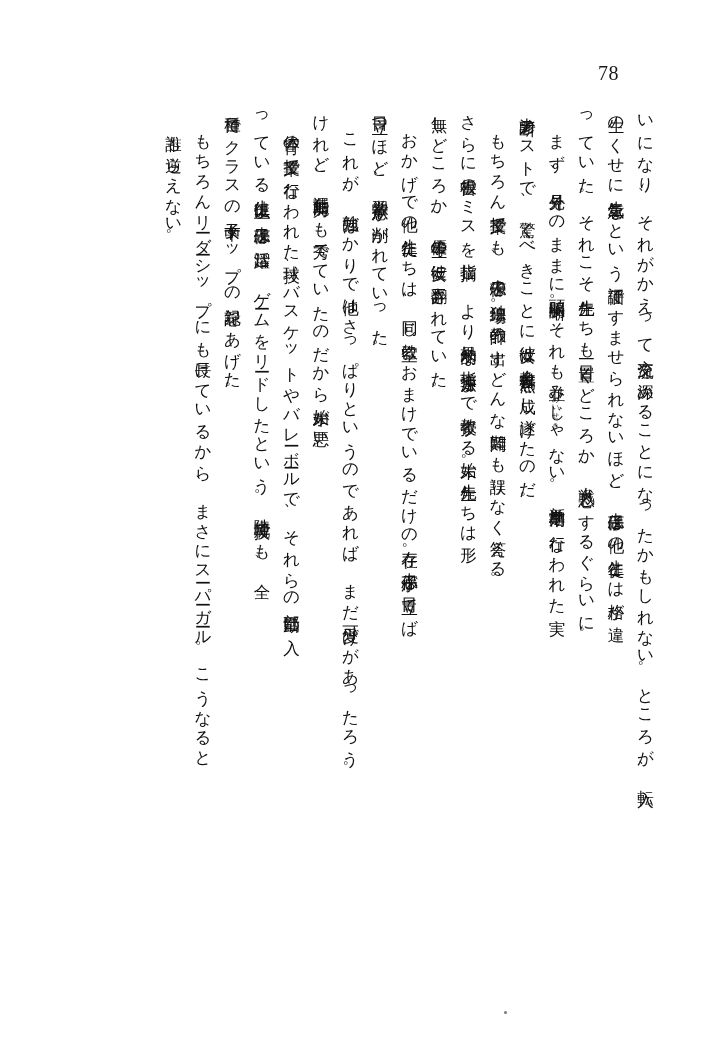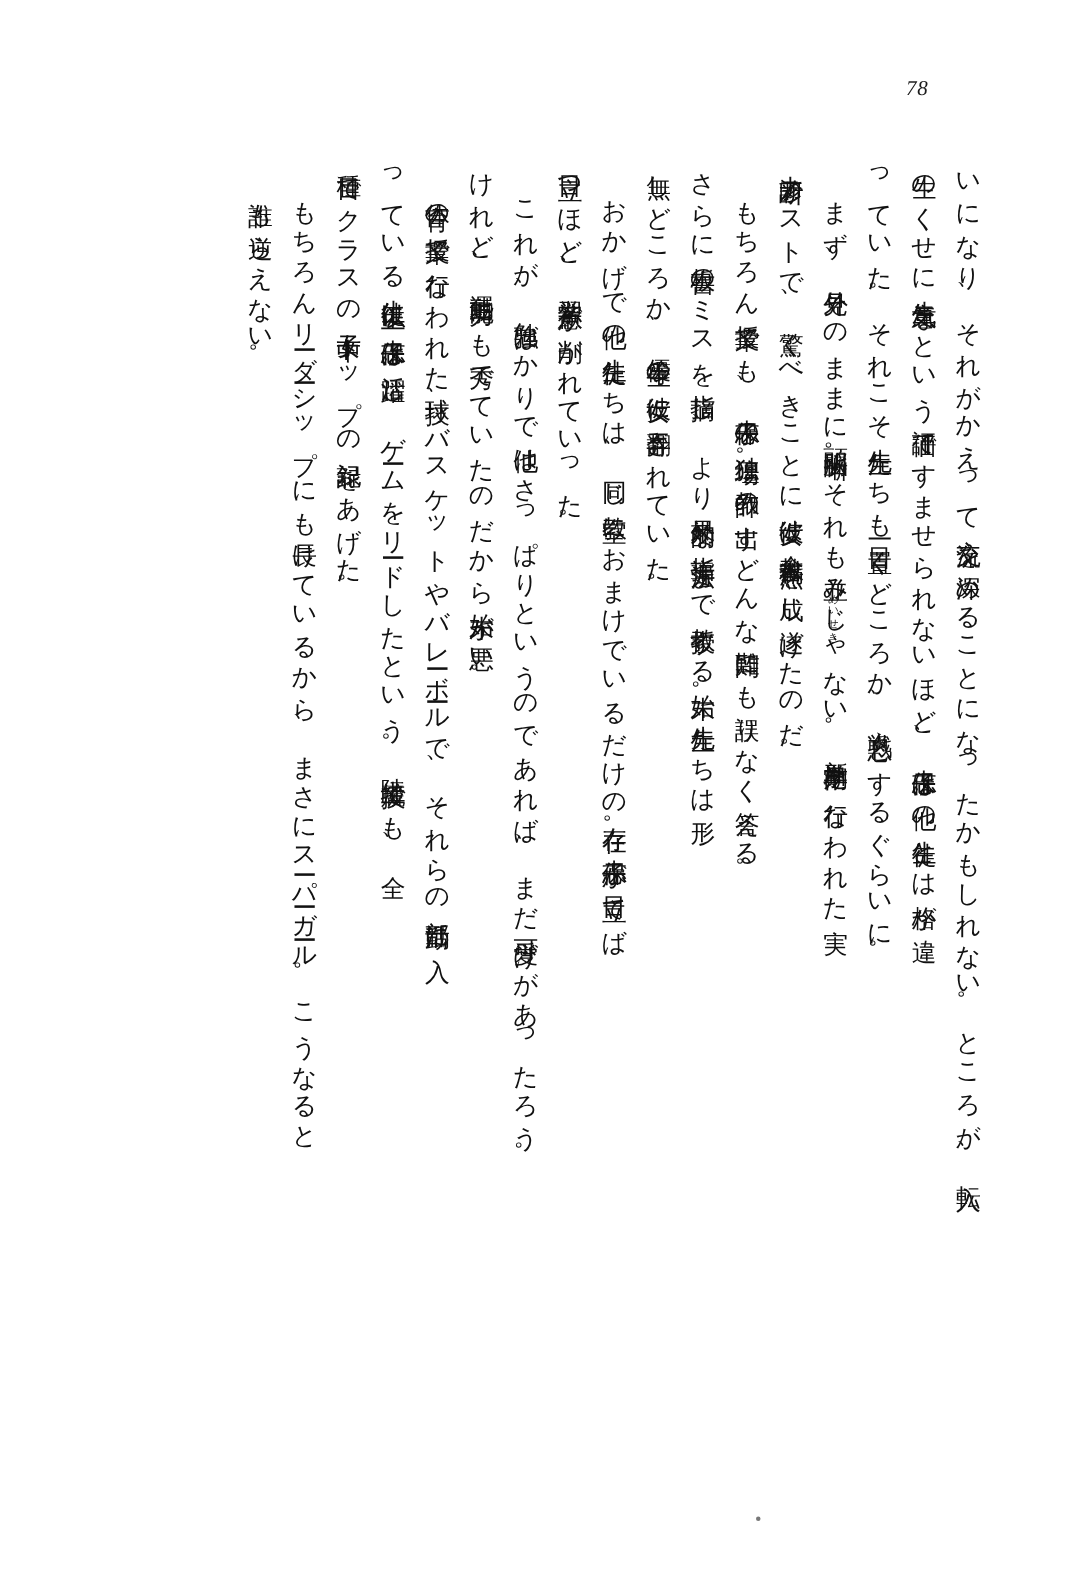--- a/index.html
+++ b/index.html
@@ -18,24 +18,23 @@
 
   .page {
     position: absolute;
     inset: 0;
     background: #ffffff;
   }
 
   
   .page-number {
     position: absolute;
-    top: 52px;
+    top: 62px;
     right: 92px;
-    font-size: 14px;
-    font-style: italic;
+    font-size: 20px;
     font-family: "Liberation Serif", "DejaVu Serif", serif;
     letter-spacing: 0.5px;
     color: #1a1a1a;
   }
 
   
   .text-block {
     position: absolute;
     top: 104px;
     right: 58px;

